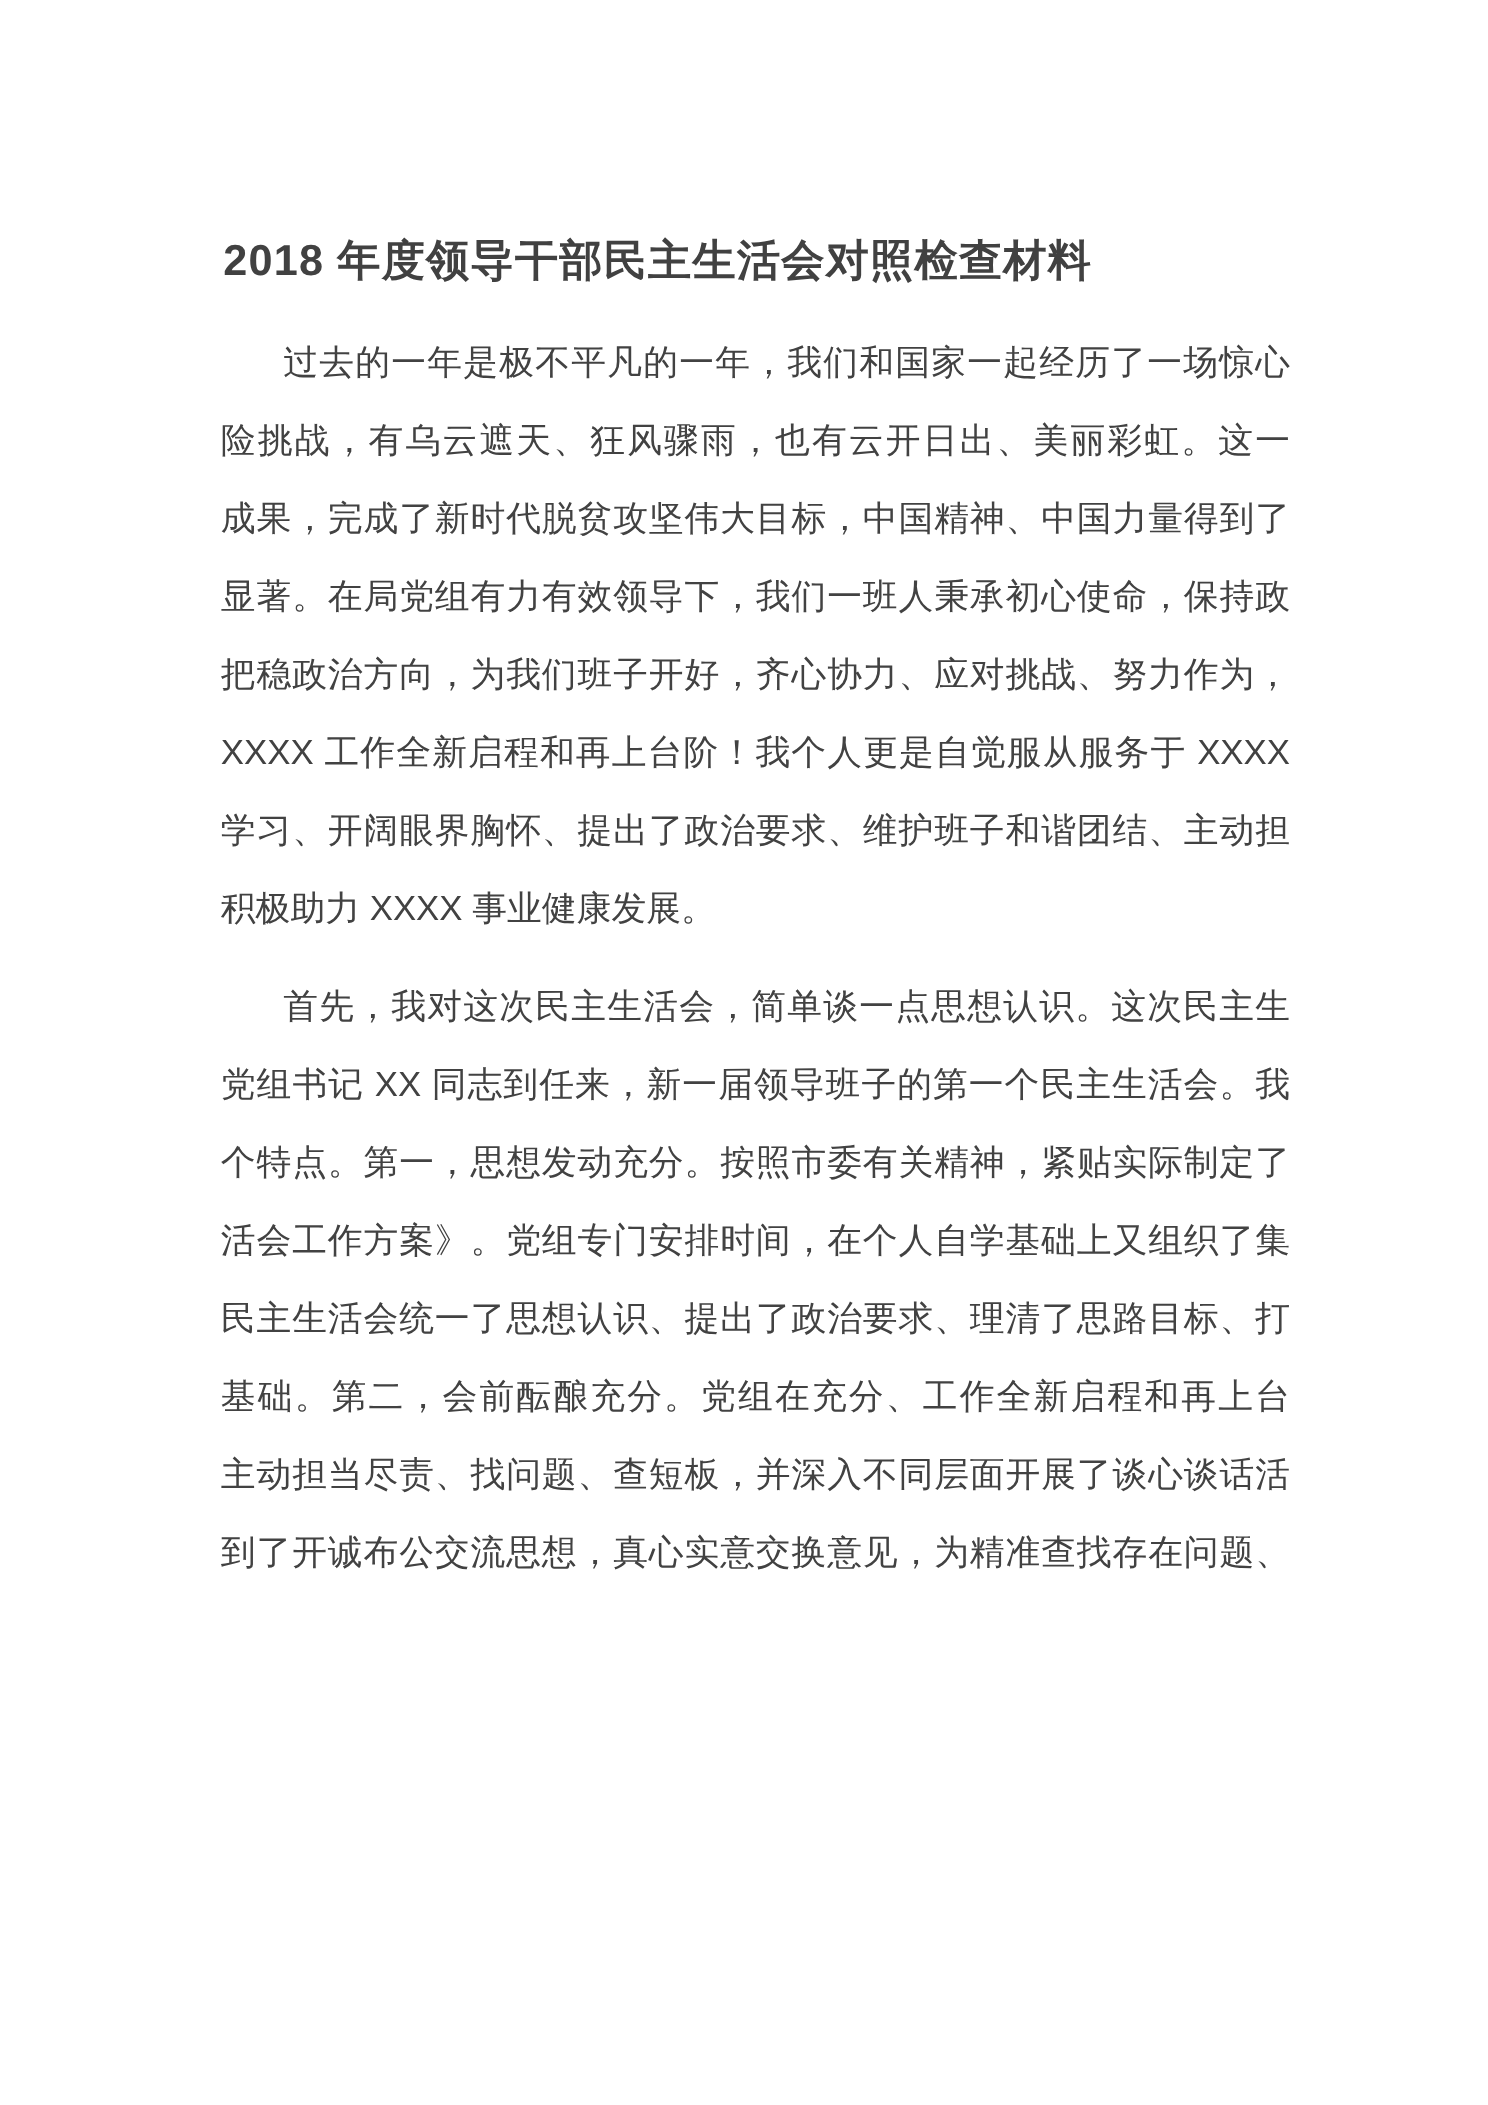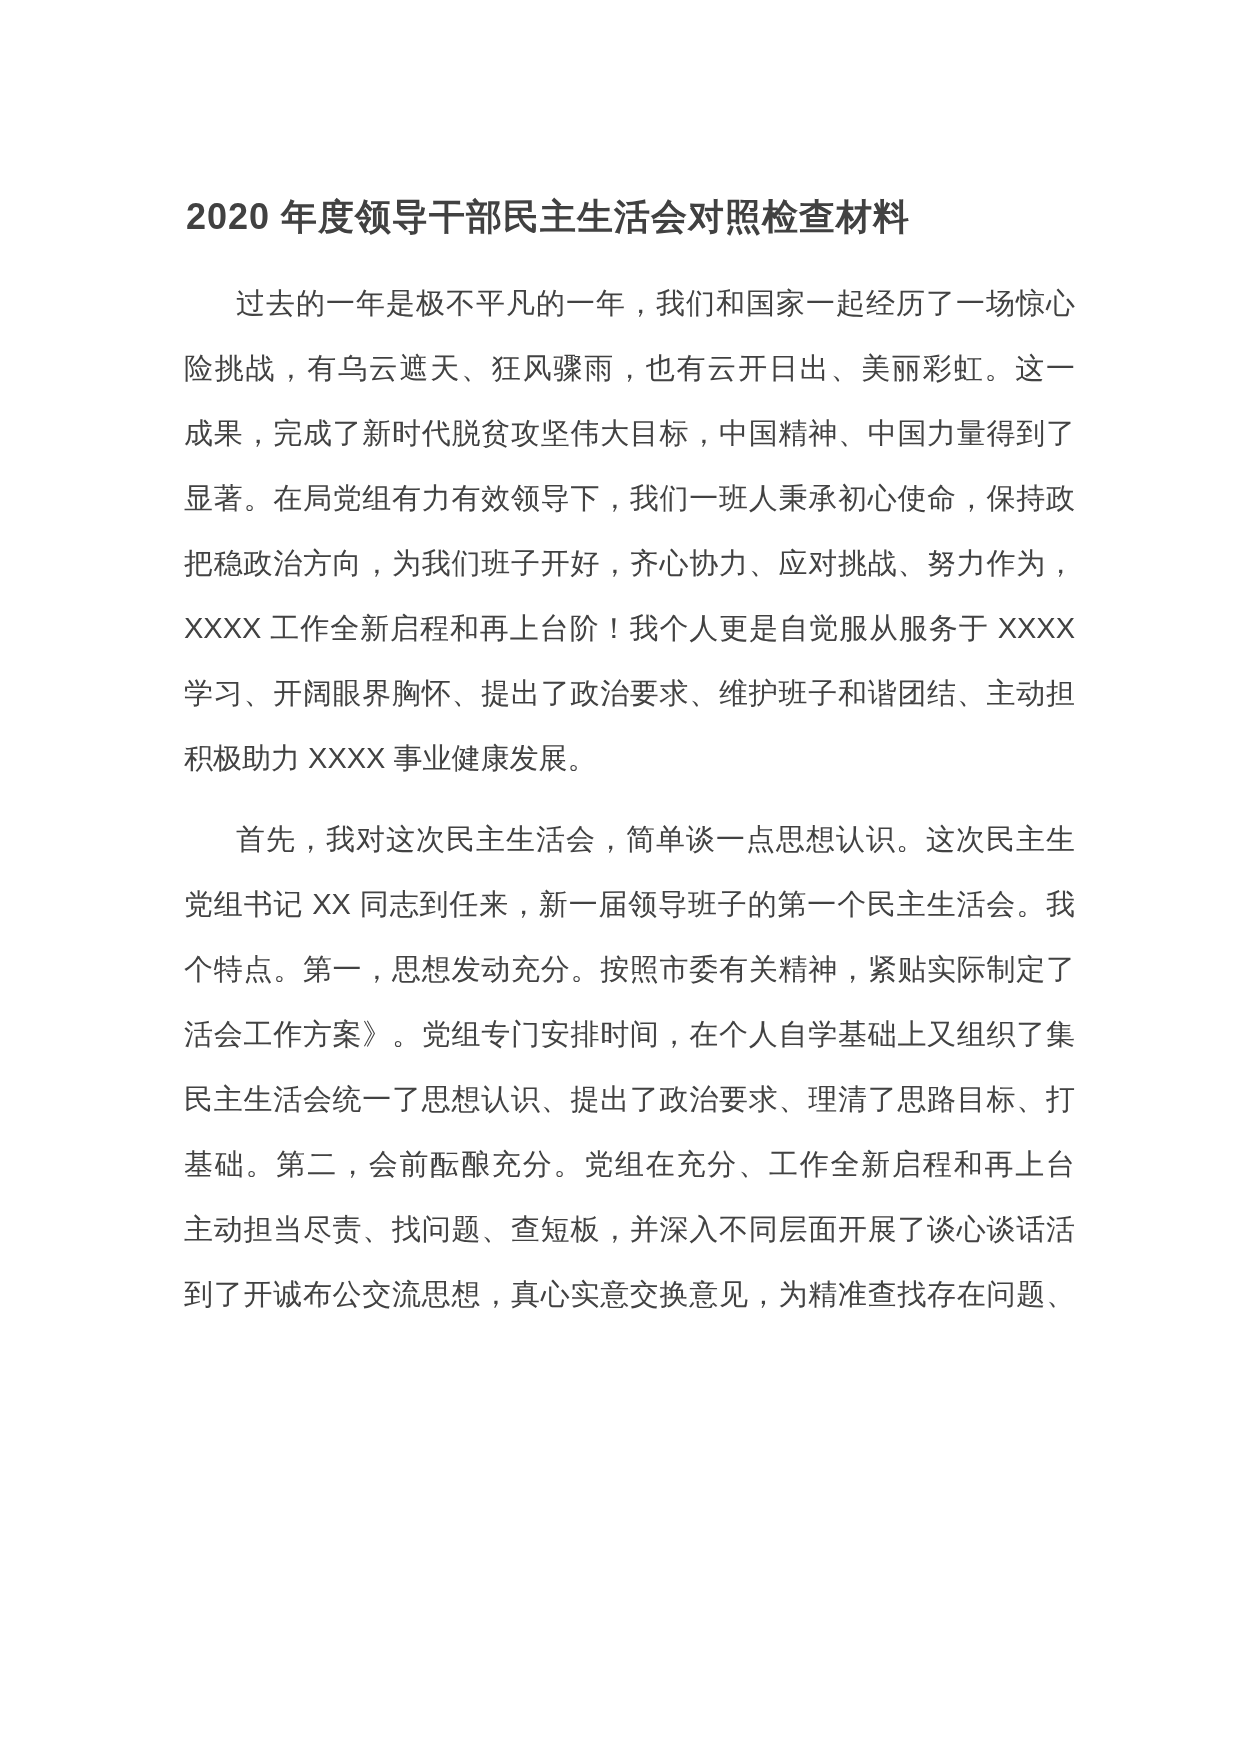--- a/index.html
+++ b/index.html
@@ -46,21 +46,21 @@
     white-space: normal;
   }
   .line.indent {
     text-indent: 52px;
   }
 </style>
 </head>
 <body>
 
 <div class="page">
-  <h1 class="title">2020 年度领导干部民主生活会对照检查材料</h1>
+  <h1 class="title">2018 年度领导干部民主生活会对照检查材料</h1>
   <div class="doc-body">
       <div class="paragraph">
         <div class="line indent fill">过去的一年是极不平凡的一年，我们和国家一起经历了一场惊心动魄的风</div>
         <div class="line fill">险挑战，有乌云遮天、狂风骤雨，也有云开日出、美丽彩虹。这一年，在党中</div>
         <div class="line fill">成果，完成了新时代脱贫攻坚伟大目标，中国精神、中国力量得到了充分展现，</div>
         <div class="line fill">显著。在局党组有力有效领导下，我们一班人秉承初心使命，保持政治定力，</div>
         <div class="line fill">把稳政治方向，为我们班子开好，齐心协力、应对挑战、努力作为，实现了</div>
         <div class="line fill">XXXX 工作全新启程和再上台阶！我个人更是自觉服从服务于 XXXX 工作大局，</div>
         <div class="line fill">学习、开阔眼界胸怀、提出了政治要求、维护班子和谐团结、主动担当尽责，</div>
         <div class="line">积极助力 XXXX 事业健康发展。</div>

